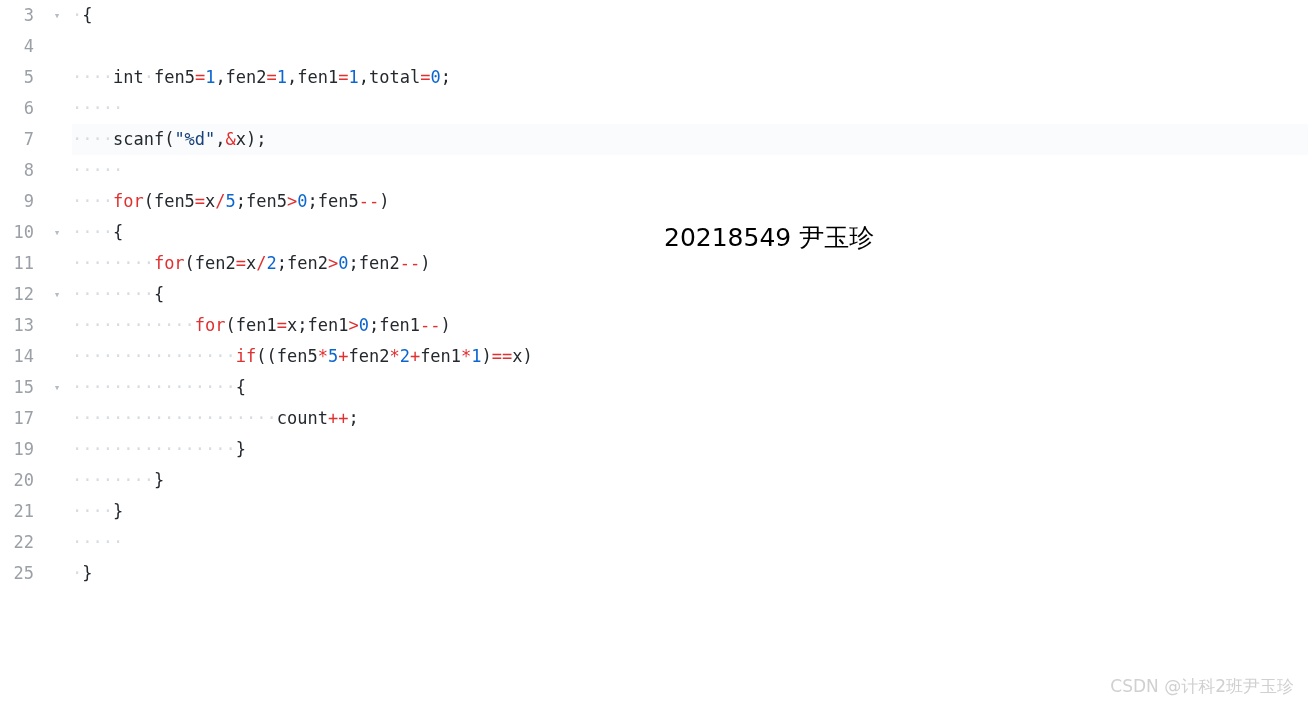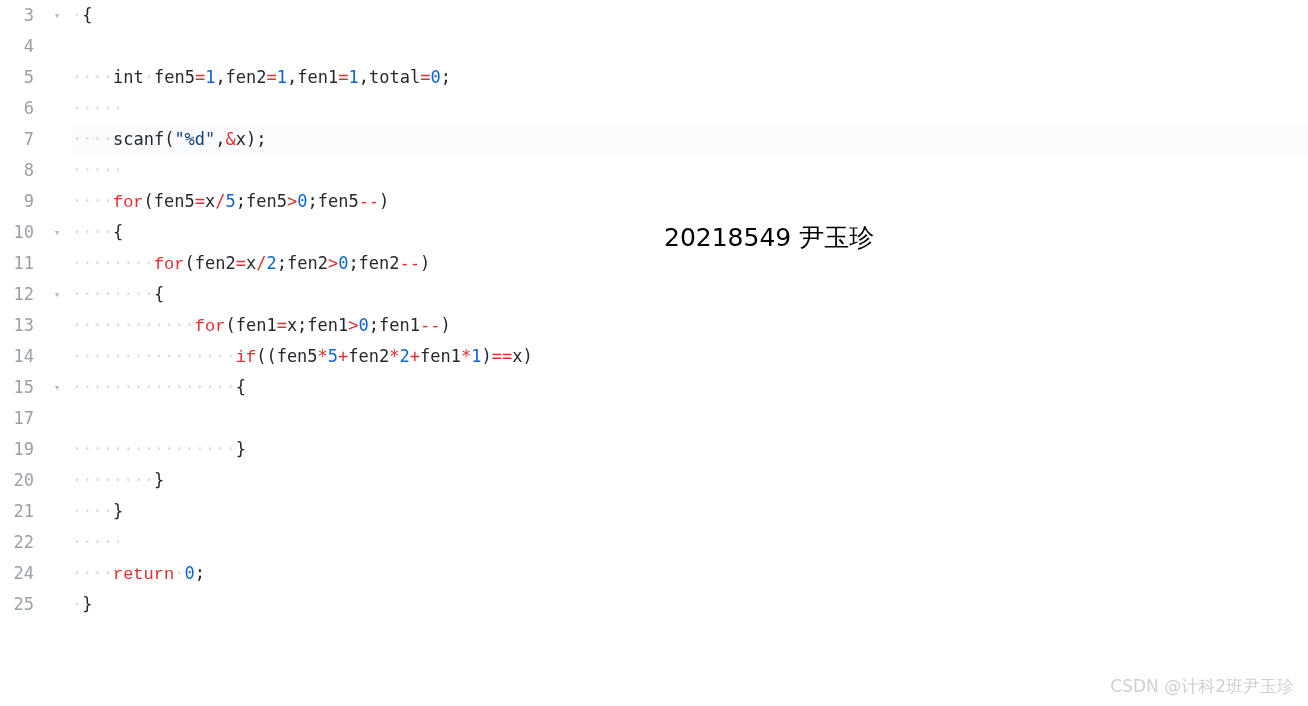--- a/index.html
+++ b/index.html
@@ -67,21 +67,21 @@
 
   .code-text {
     position: absolute;
     left: 72px;
     top: 0;
     white-space: pre;
     z-index: 2;
   }
 
   
-  .kw   { color: #e03030; font-family: Liberation Mono, monospace; }        
+  .kw   { color: #e03030; }        
   .op   { color: #e03030; }        
   .num  { color: #0b66d0; }        
   .str  { color: #16417a; }        
   .pln  { color: #24292e; }        
   .ws   { color: #d8dce0; }        
 
   #name-overlay {
     position: absolute;
     left: 664px;
     top: 221px;
@@ -115,25 +115,24 @@
       <div class="code-line"><div class="lineno">6</div><div class="code-text"><span class="ws">·····</span></div></div>
       <div class="code-line current"><div class="gutter-bg"></div><div class="lineno">7</div><div class="code-text"><span class="ws">····</span><span class="pln">scanf(</span><span class="str">"%d"</span><span class="pln">,</span><span class="op">&amp;</span><span class="pln">x);</span></div></div>
       <div class="code-line"><div class="lineno">8</div><div class="code-text"><span class="ws">·····</span></div></div>
       <div class="code-line"><div class="lineno">9</div><div class="code-text"><span class="ws">····</span><span class="kw">for</span><span class="pln">(fen5</span><span class="op">=</span><span class="pln">x</span><span class="op">/</span><span class="num">5</span><span class="pln">;fen5</span><span class="op">&gt;</span><span class="num">0</span><span class="pln">;fen5</span><span class="op">--</span><span class="pln">)</span></div></div>
       <div class="code-line"><div class="lineno">10</div><div class="fold">▾</div><div class="code-text"><span class="ws">····</span><span class="pln">{</span></div></div>
       <div class="code-line"><div class="lineno">11</div><div class="code-text"><span class="ws">········</span><span class="kw">for</span><span class="pln">(fen2</span><span class="op">=</span><span class="pln">x</span><span class="op">/</span><span class="num">2</span><span class="pln">;fen2</span><span class="op">&gt;</span><span class="num">0</span><span class="pln">;fen2</span><span class="op">--</span><span class="pln">)</span></div></div>
       <div class="code-line"><div class="lineno">12</div><div class="fold">▾</div><div class="code-text"><span class="ws">········</span><span class="pln">{</span></div></div>
       <div class="code-line"><div class="lineno">13</div><div class="code-text"><span class="ws">············</span><span class="kw">for</span><span class="pln">(fen1</span><span class="op">=</span><span class="pln">x;fen1</span><span class="op">&gt;</span><span class="num">0</span><span class="pln">;fen1</span><span class="op">--</span><span class="pln">)</span></div></div>
       <div class="code-line"><div class="lineno">14</div><div class="code-text"><span class="ws">················</span><span class="kw">if</span><span class="pln">((fen5</span><span class="op">*</span><span class="num">5</span><span class="op">+</span><span class="pln">fen2</span><span class="op">*</span><span class="num">2</span><span class="op">+</span><span class="pln">fen1</span><span class="op">*</span><span class="num">1</span><span class="pln">)</span><span class="op">==</span><span class="pln">x)</span></div></div>
       <div class="code-line"><div class="lineno">15</div><div class="fold">▾</div><div class="code-text"><span class="ws">················</span><span class="pln">{</span></div></div>
-      <div class="code-line"><div class="lineno">17</div></div>
+      <div class="code-line"><div class="lineno">17</div><div class="code-text"><span class="ws">····················</span><span class="pln">count</span><span class="op">++</span><span class="pln">;</span></div></div>
       <div class="code-line"><div class="lineno">19</div><div class="code-text"><span class="ws">················</span><span class="pln">}</span></div></div>
       <div class="code-line"><div class="lineno">20</div><div class="code-text"><span class="ws">········</span><span class="pln">}</span></div></div>
       <div class="code-line"><div class="lineno">21</div><div class="code-text"><span class="ws">····</span><span class="pln">}</span></div></div>
       <div class="code-line"><div class="lineno">22</div><div class="code-text"><span class="ws">·····</span></div></div>
-      <div class="code-line"><div class="lineno">24</div><div class="code-text"><span class="ws">····</span><span class="kw">return</span><span class="ws">·</span><span class="num">0</span><span class="pln">;</span></div></div>
       <div class="code-line"><div class="lineno">25</div><div class="code-text"><span class="ws">·</span><span class="pln">}</span></div></div>
     </div>
 
   <div id="name-overlay">20218549 尹玉珍</div>
 
   <div id="watermark">CSDN @计科2班尹玉珍</div>
 </div>
 
 </body></html>

